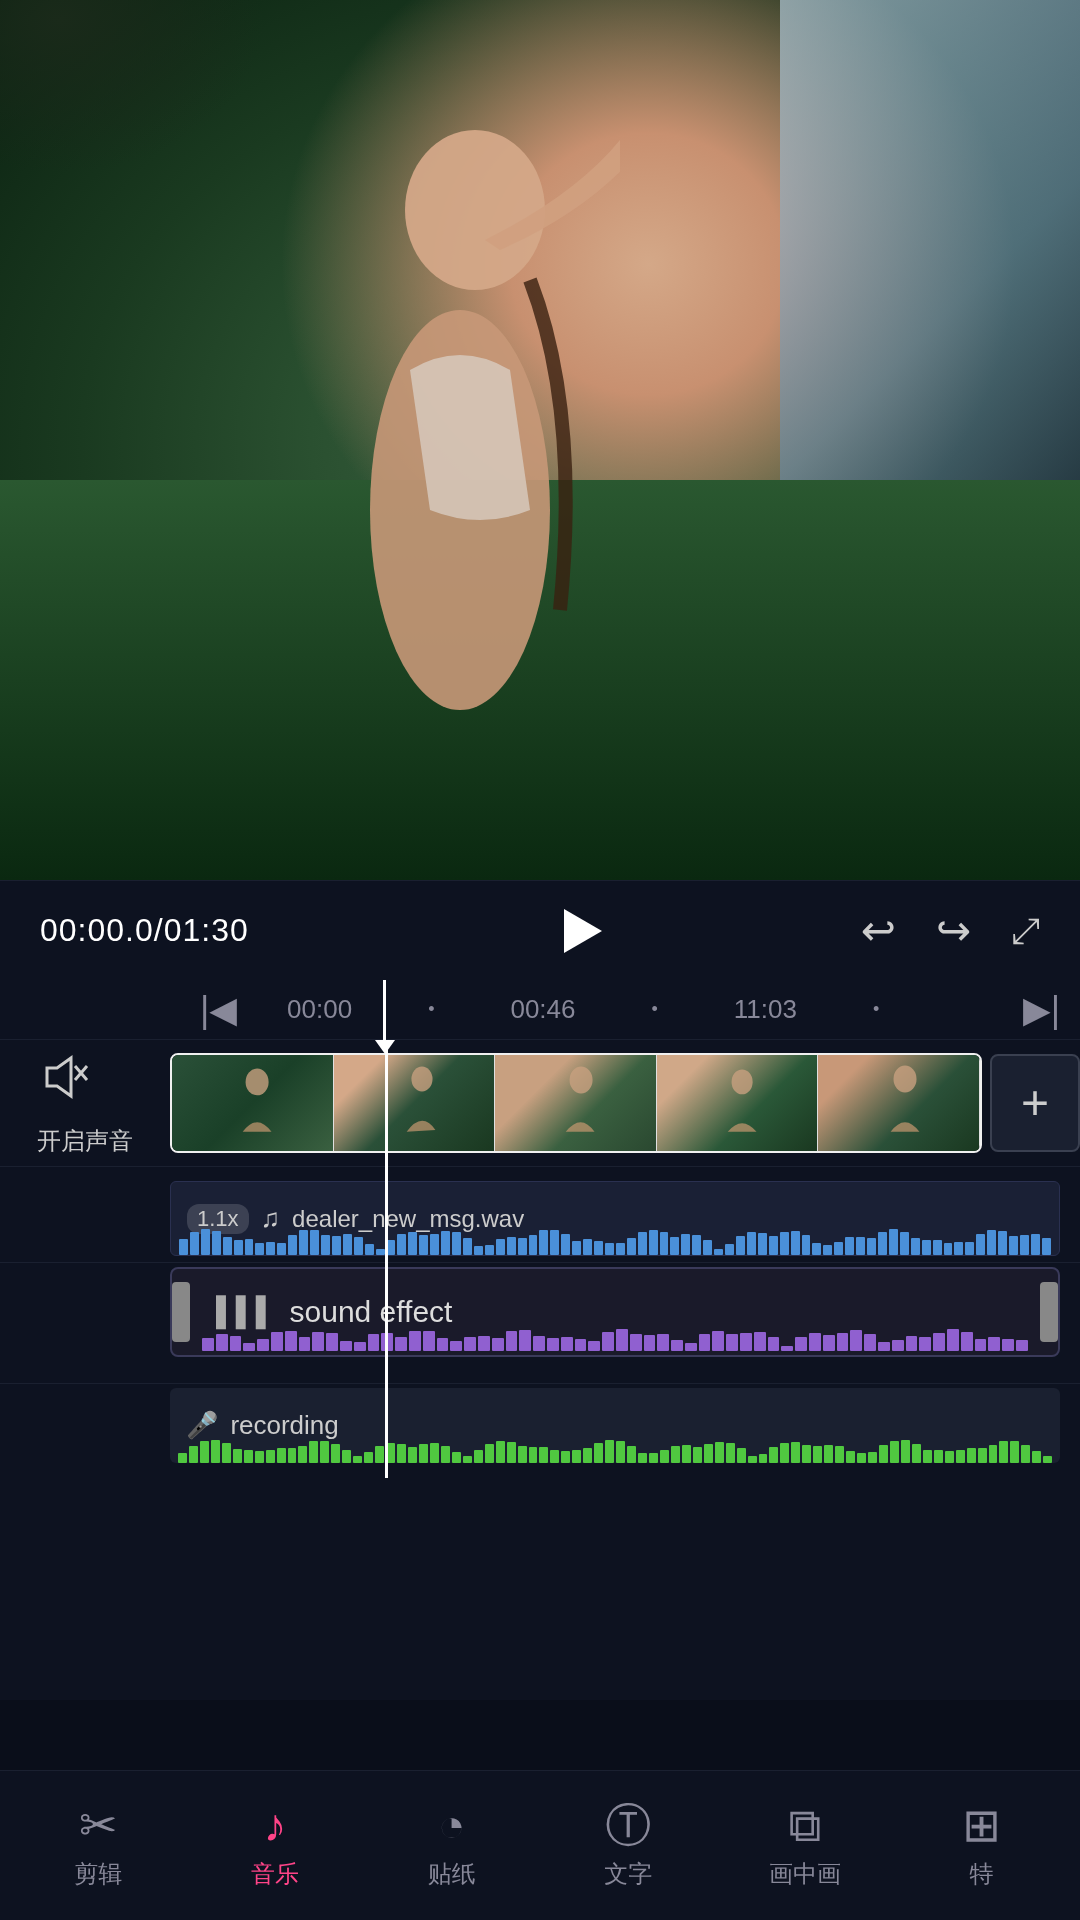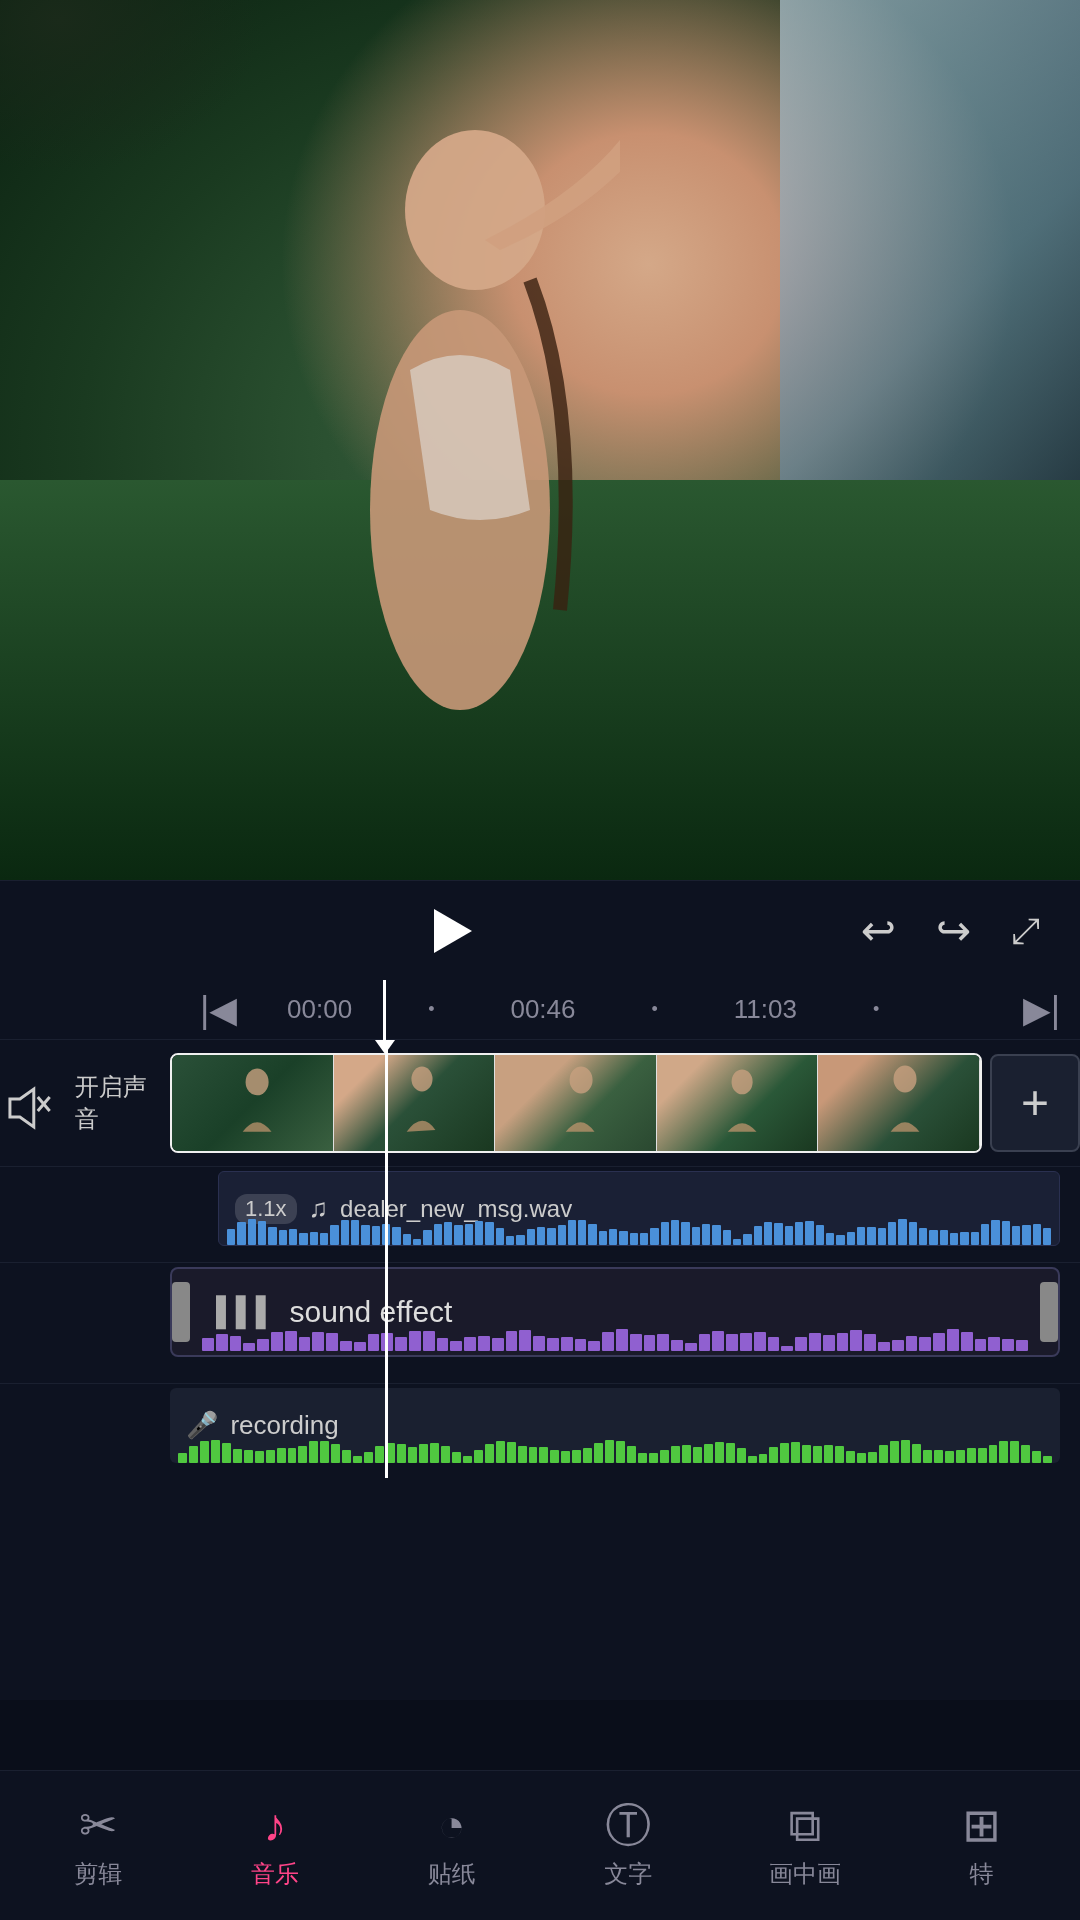--- a/index.html
+++ b/index.html
@@ -192,21 +192,22 @@
       display: flex;
       flex-direction: column;
       align-items: center;
       justify-content: center;
       flex-shrink: 0;
       gap: 8px;
     }
 
     .mute-icon-wrap {
       display: flex;
-      align-items: flex-end;
+      flex-direction: column;
+      align-items: flex-start;
       gap: 21px;
     }
 
     .mute-icon-text {
       color: #cccccc;
       font-size: 24px;
     }
 
     
     .video-track-content {
@@ -534,24 +535,23 @@
       width: 170px;
       height: 100%;
       display: flex;
       align-items: center;
       justify-content: center;
       flex-shrink: 0;
     }
 
     .audio-row {
       display: flex;
-      align-items: flex-start;
+      align-items: flex-end;
       height: 85px;
       margin-bottom: 6px;
-      gap: 48px;
     }
 
     .audio-content {
       flex: 1;
       margin-right: 20px;
     }
 
     
     .tracks-scroll {
       position: relative;
@@ -578,20 +578,21 @@
       <path d="M200 220 Q290 180 340 120 Q350 110 340 105 Q330 100 320 110 Q275 165 185 210 Z" fill="#d0a080" opacity="0.9"></path>
 
       <path d="M230 250 Q280 380 260 580" stroke="#3a2010" stroke-width="14" fill="none" opacity="0.8"></path>
 
       <path d="M110 340 Q160 310 210 340 L230 480 Q180 500 130 480 Z" fill="#d8ccc0" opacity="0.8"></path>
     </svg>
   </div>
 </div>
 
 <div id="controls-bar">
+  <span class="time-display">00:00.0/01:30</span>
   <div class="play-btn-wrap">
     <div class="play-btn">
       <div class="play-triangle"></div>
     </div>
   </div>
   <div class="control-icons">
     <span class="ctrl-icon">↩</span>
     <span class="ctrl-icon">↪</span>
     <span class="ctrl-icon" style="font-size:36px;">⤢</span>
   </div>

